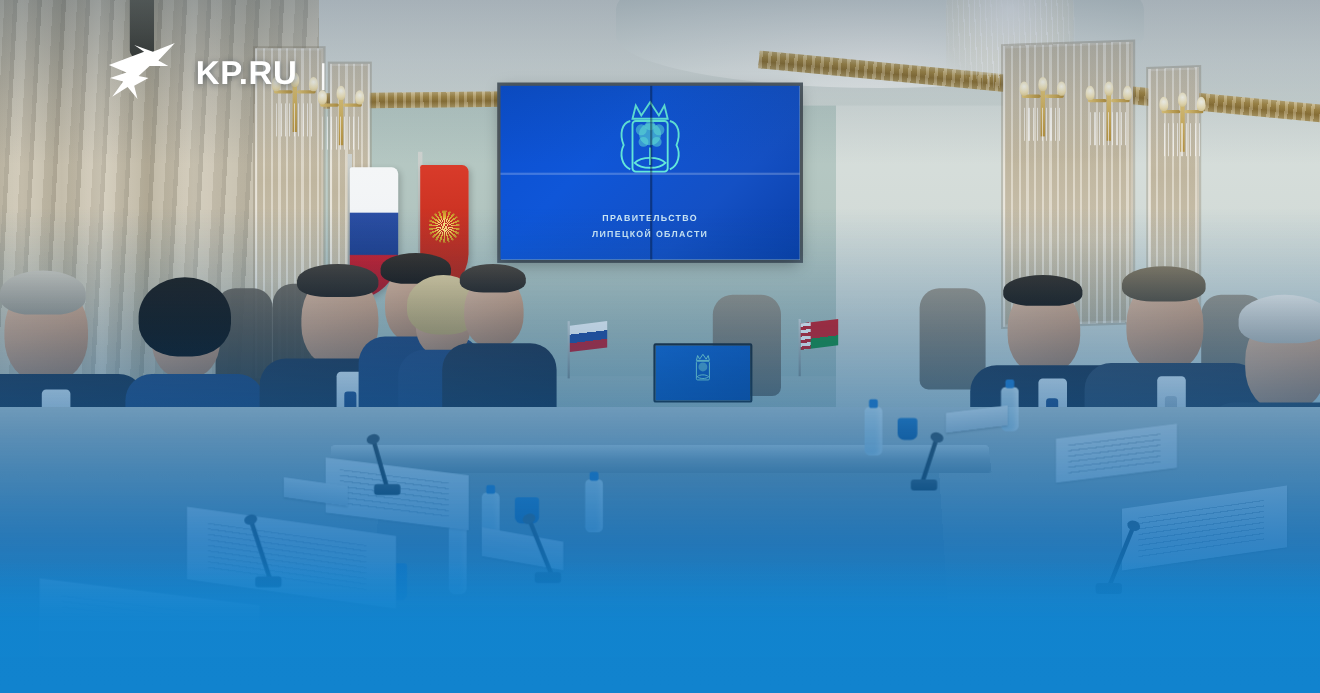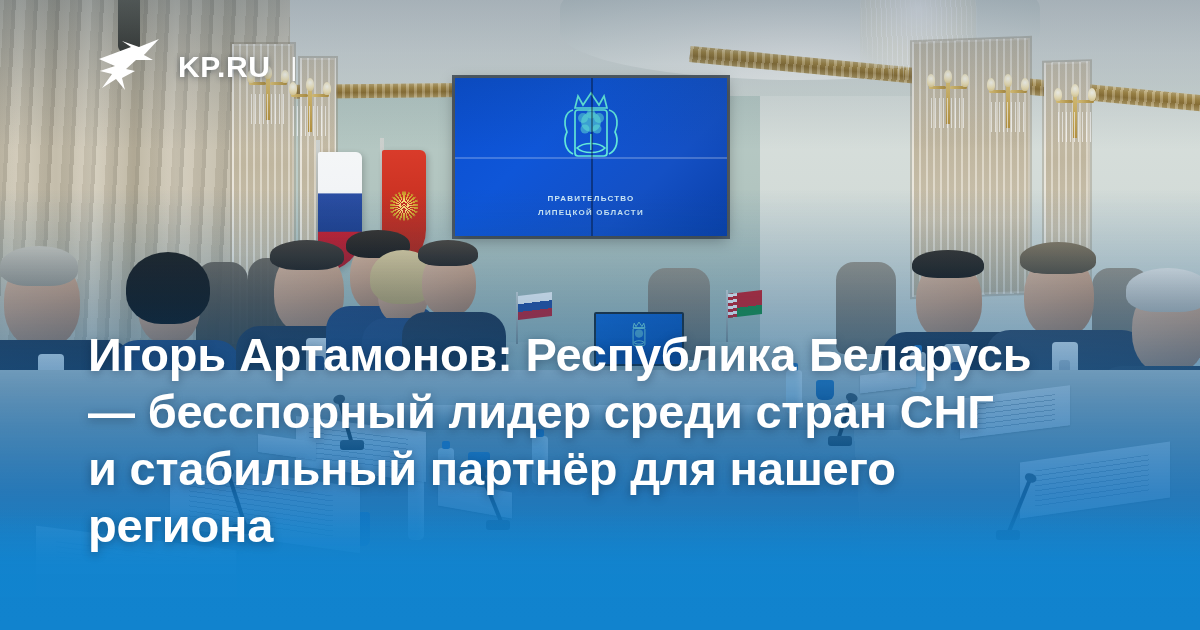--- a/index.html
+++ b/index.html
@@ -482,20 +482,14 @@
   <div class="tint-bottom"></div>
 
   <div class="brandbar">
     <svg class="logo-bird" viewBox="0 0 62 58">
       <path d="M1 21 L33 9 L24 3 L41 9 L61 1 L46 17 L55 22 L38 22 L28 31 L37 33 L24 40 L27 52 L18 41 L4 50 L14 36 L2 33 L17 28 Z" fill="#ffffff"></path>
     </svg>
     <span class="brand-name">KP.RU</span>
     <span class="brand-sep">|</span>
   </div>
 
-  <h1 class="headline">
-    <span class="ln">Игорь Артамонов: Республика Беларусь</span>
-    <span class="ln">— бесспорный лидер среди стран СНГ</span>
-    <span class="ln">и стабильный партнёр для нашего</span>
-    <span class="ln">региона</span>
-  </h1>
 
 </div>
 
 </body></html>

